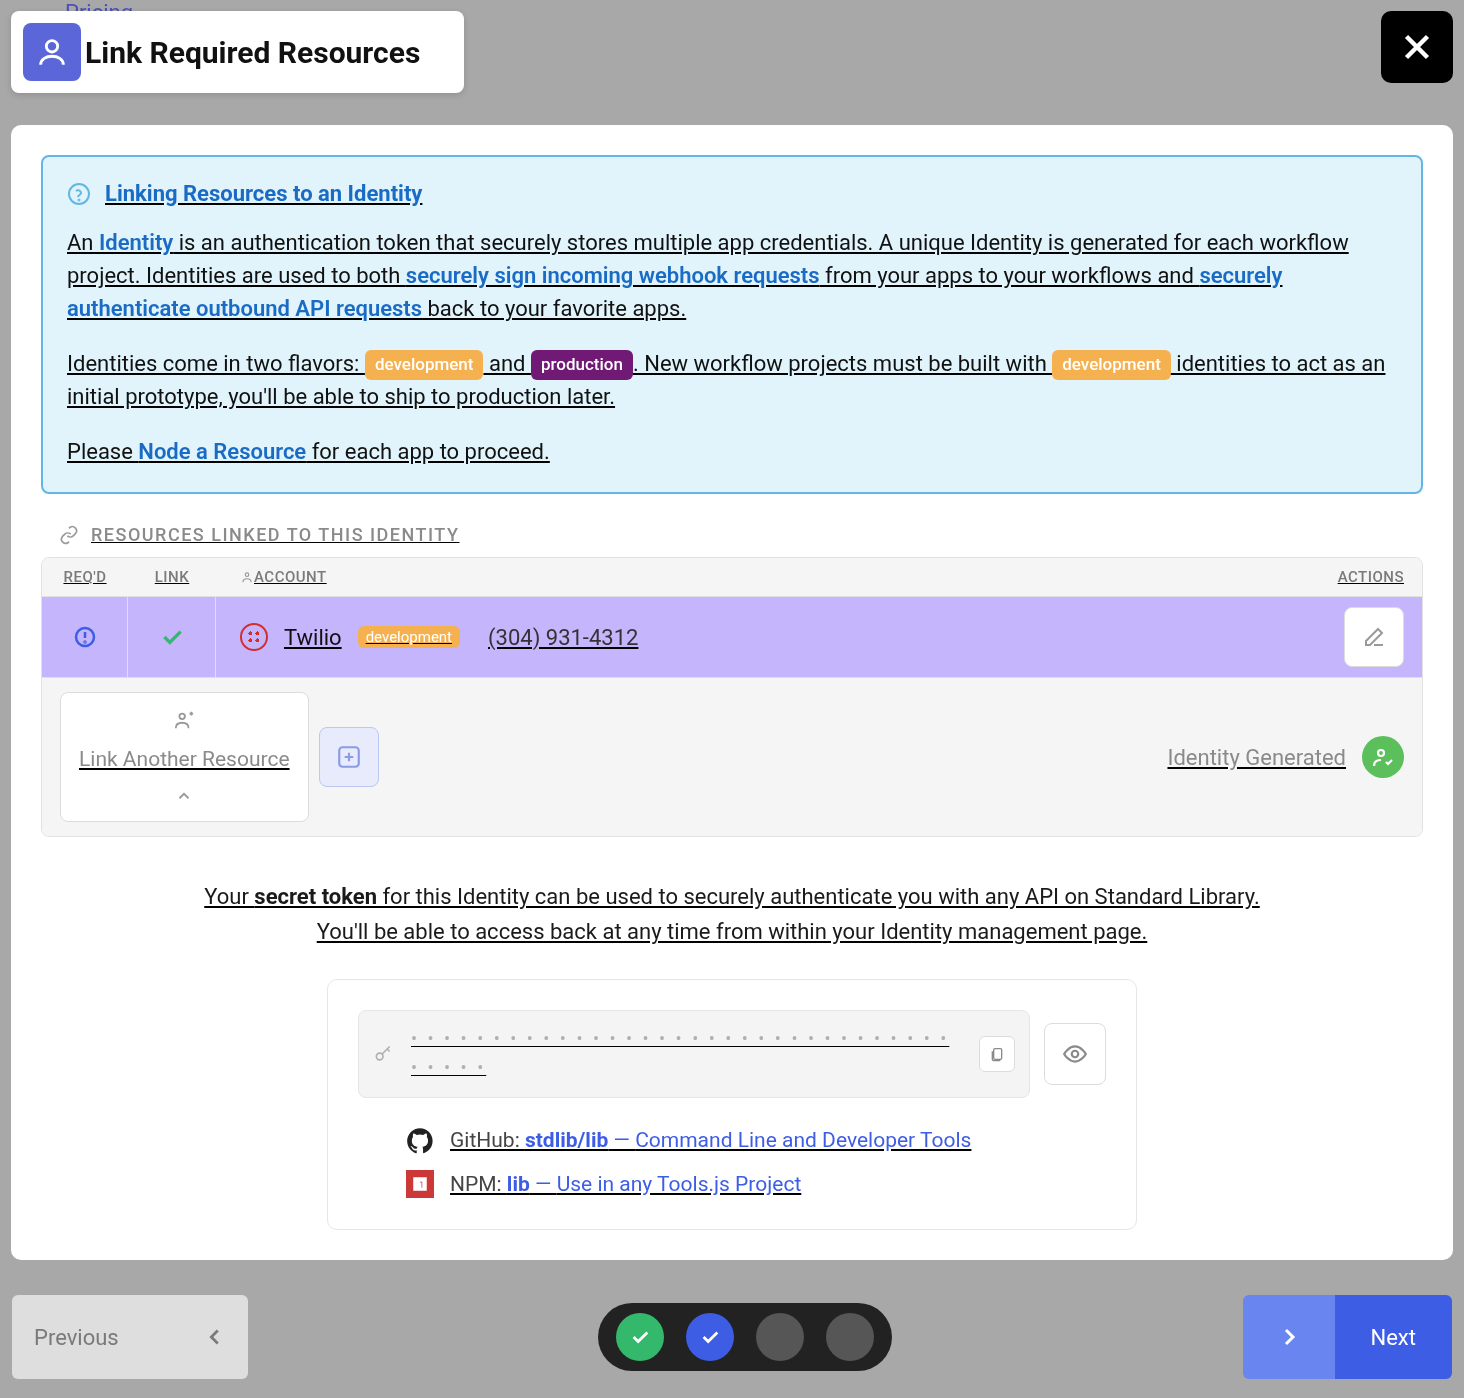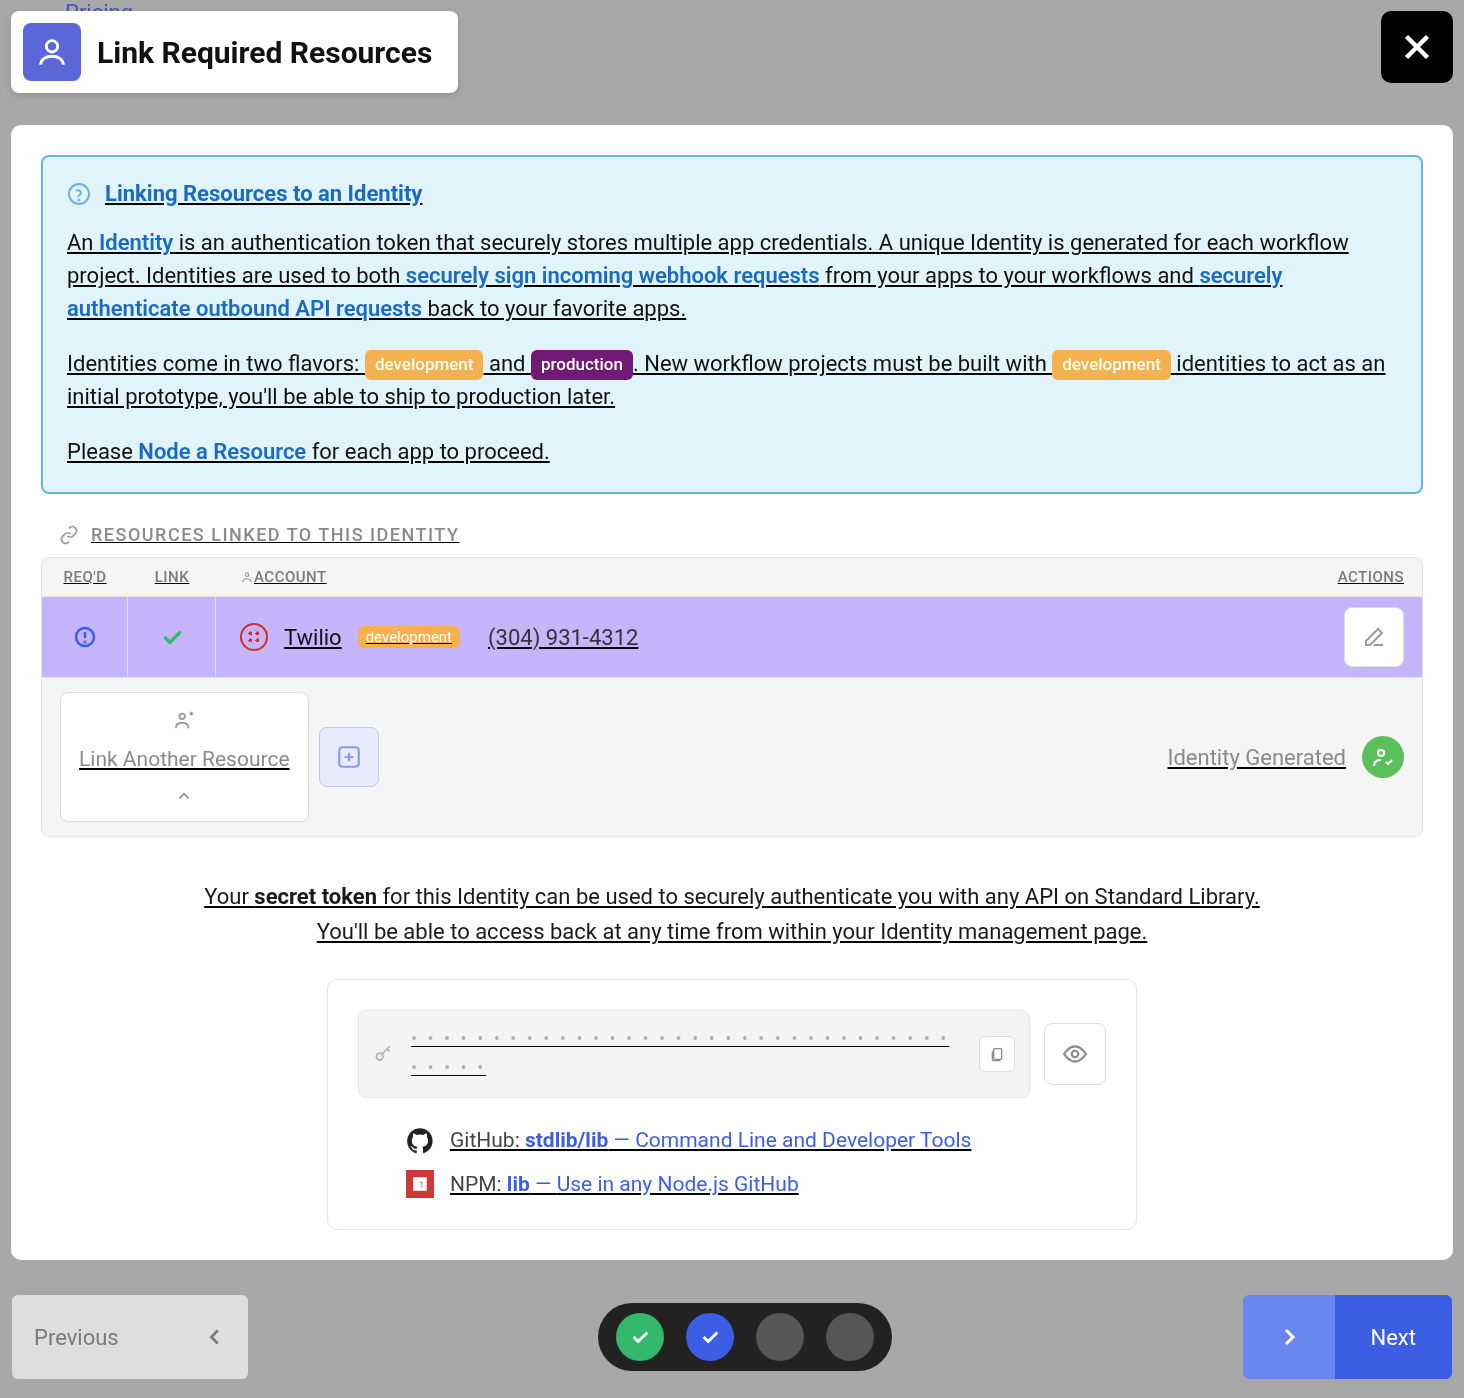--- a/index.html
+++ b/index.html
@@ -15,22 +15,22 @@
 .modal {
   position: absolute;
   top: 11px; left: 11px; right: 11px; bottom: 11px;
   background: transparent;
   display: flex; flex-direction: column;
 }
 .modal-header {
   display: flex; justify-content: space-between; align-items: flex-start;
 }
 .modal-title-card {
-  background: #fff; border-radius: 8px; padding: 12px 26px 12px 12px;
-  display: flex; align-items: center; gap: 16px;
+  background: #fff; border-radius: 8px; padding: 12px 44px 12px 12px;
+  display: flex; align-items: center; gap: 4px;
   box-shadow: 0 2px 6px rgba(0,0,0,0.15);
 }
 .title-icon {
   width: 58px; height: 58px; background: #5b67d8; border-radius: 8px;
   display: flex; align-items: center; justify-content: center;
 }
 .modal-title { font-size: 30px; font-weight: 700; color: #111; }
 .close-btn {
   width: 72px; height: 72px; background: #000; border-radius: 10px;
   display: flex; align-items: center; justify-content: center; cursor: pointer;
@@ -333,21 +333,21 @@
             <span><span class="tl-prefix">GitHub: </span><span class="tl-pkg">stdlib/lib</span><span class="tl-desc"> — </span><span class="tl-desc">Command Line and Developer Tools</span></span>
           </div>
           <div class="token-link-row">
             <div class="npm-icon">
               <svg width="18" height="18" viewBox="0 0 24 24" fill="#fff">
                   <path d="M3 3h18v18H3zM7 7v10h4V10h3v7h3V7z" fill="#fff"></path>
                   <path d="M3 3h18v18H3z" fill="none"></path>
                   <path d="M6 6h12v12h-3V9h-3v9H6z" fill="#fff"></path>
                 </svg>
             </div>
-            <span><span class="tl-prefix">NPM: </span><span class="tl-pkg">lib</span><span class="tl-desc"> — </span><span class="tl-desc">Use in any Node.js GitHub</span></span>
+            <span><span class="tl-prefix">NPM: </span><span class="tl-pkg">lib</span><span class="tl-desc"> — </span><span class="tl-desc">Use in any Tools.js Project</span></span>
           </div>
         </div>
       </div>
     </div>
 
   </div>
 </div>
 
 <div class="footer">
   <div class="prev-btn">

